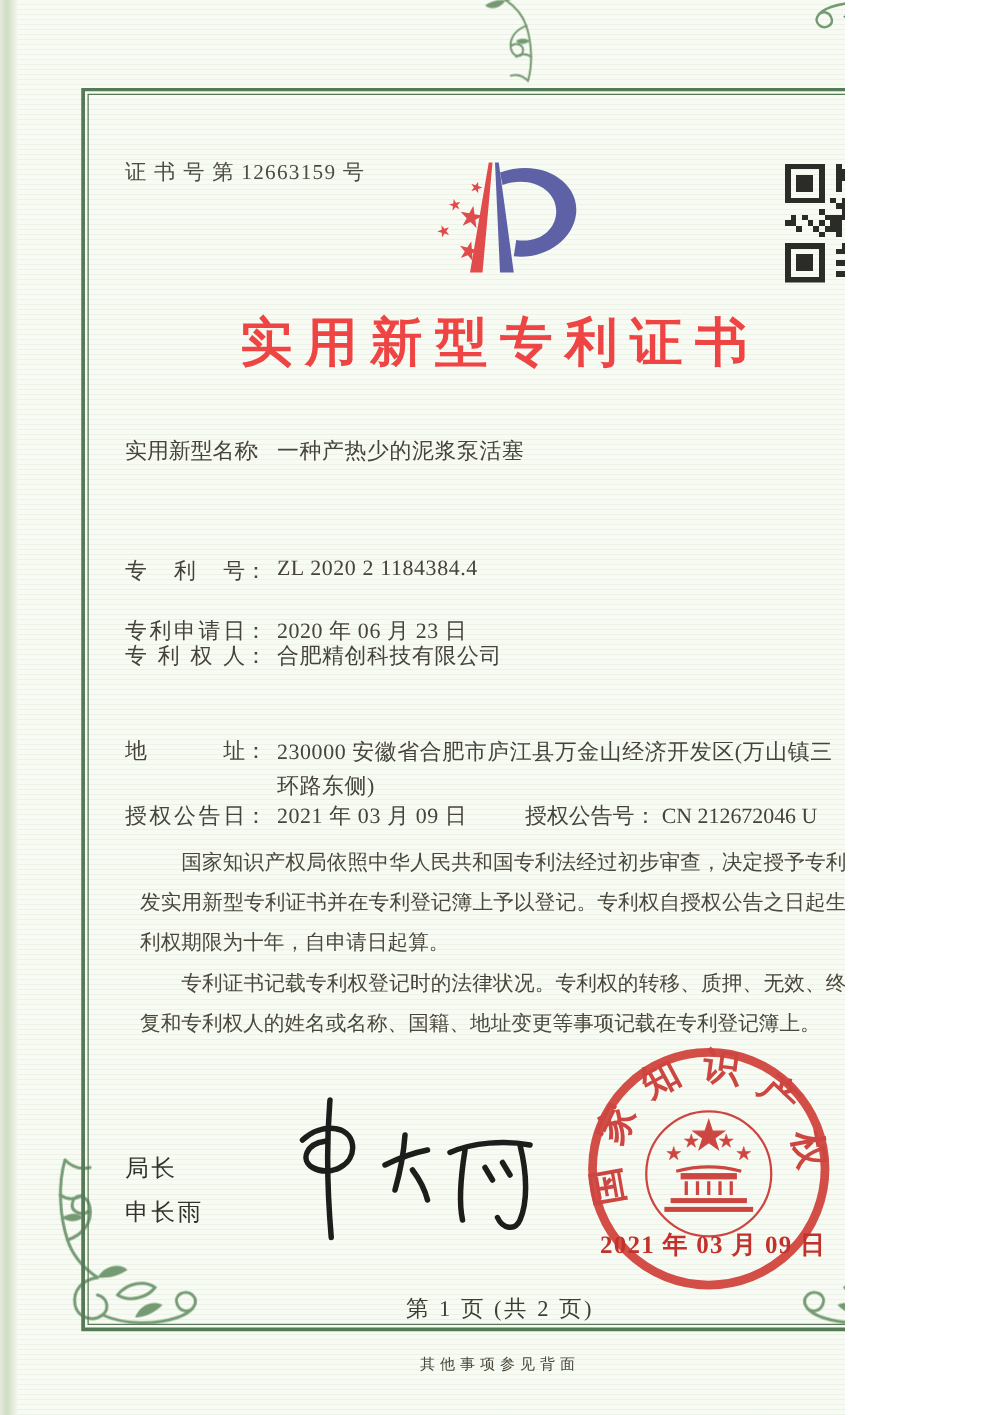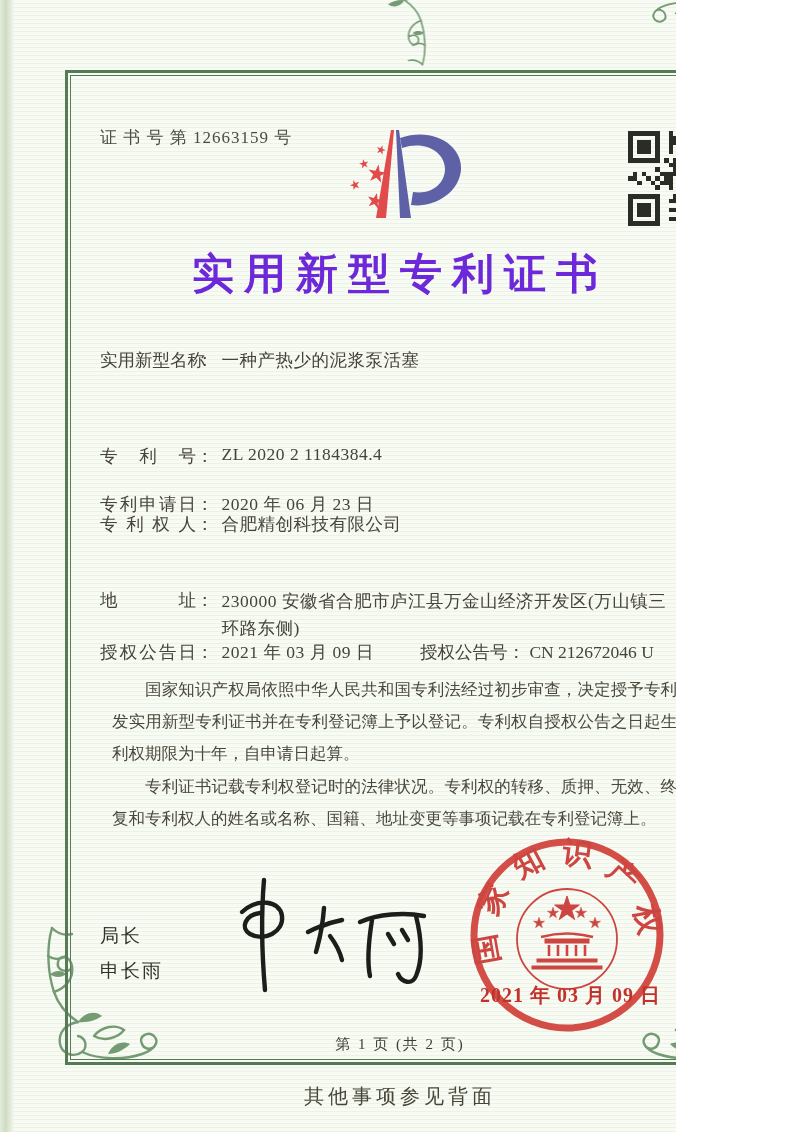--- a/index.html
+++ b/index.html
@@ -30,21 +30,21 @@
 
   .cert-no {
     position:absolute; left:100px; top:126px;
     font-size:17px; letter-spacing:1px; color:#4b4b41;
   }
   .logo { position:absolute; left:330px; top:112px; width:150px; height:124px; }
   .qr   { position:absolute; left:628px; top:131px; width:95px; height:95px; }
 
   .title {
     position:absolute; left:0; top:246px; width:800px; text-align:center;
-    font-size:42px; font-weight:700; letter-spacing:10px; color:#6d28d9;
+    font-size:42px; font-weight:700; letter-spacing:10px; color:#ef4444;
   }
 
   .frow {
     position:absolute; left:100px; width:620px;
     font-size:17.5px; color:#45433a; white-space:nowrap;
   }
   .flabel {
     display:inline-block; width:96px; vertical-align:top;
     text-align:justify; text-align-last:justify;
   }
@@ -67,25 +67,25 @@
   .sig { position:absolute; left:212px; top:870px; width:232px; height:128px; }
 
   .seal { position:absolute; left:467px; top:835px; width:200px; height:200px; }
   .seal-date {
     position:absolute; left:478px; top:982px; width:185px; text-align:center;
     font-size:20px; font-weight:700; color:#c2322c; letter-spacing:1px;
   }
 
   .page-info {
     position:absolute; left:0; top:1035px; width:800px; text-align:center;
-    font-size:15px; letter-spacing:2px; color:#3e3e35;
+    font-size:18px; letter-spacing:2px; color:#3e3e35;
   }
   .back-note {
     position:absolute; left:0; top:1083px; width:800px; text-align:center;
-    font-size:20px; letter-spacing:4px; color:#474538;
+    font-size:12px; letter-spacing:4px; color:#474538;
   }
   .flourish-layer { position:absolute; inset:0; pointer-events:none; }
 </style>
 </head>
 <body>
 
 <svg width="0" height="0" style="position:absolute" aria-hidden="true">
   <defs>
     <path id="st" d="M0,-13 L2.94,-4.05 L12.36,-4.02 L4.76,1.55 L7.64,10.52 L0,5 L-7.64,10.52 L-4.76,1.55 L-12.36,-4.02 L-2.94,-4.05 Z"></path>
     <symbol id="flourish" viewBox="0 0 140 140">

